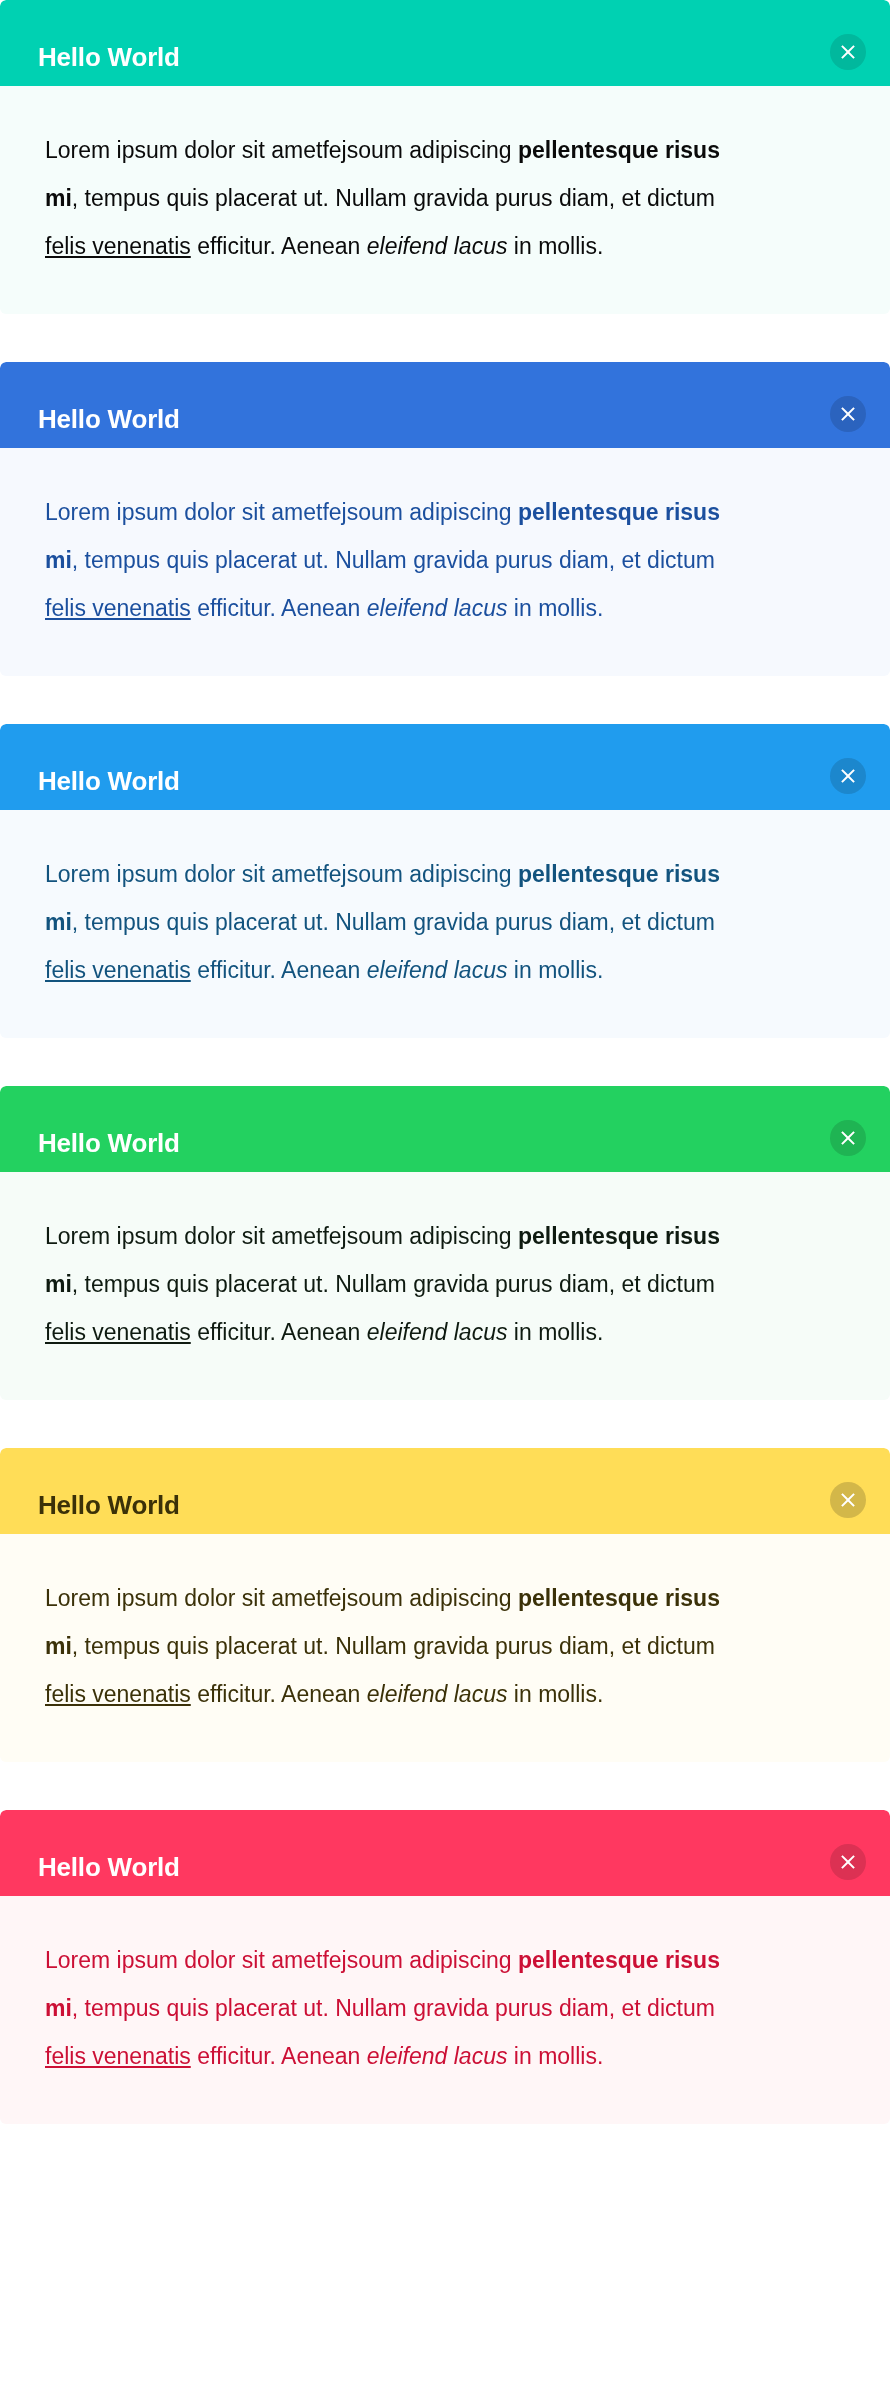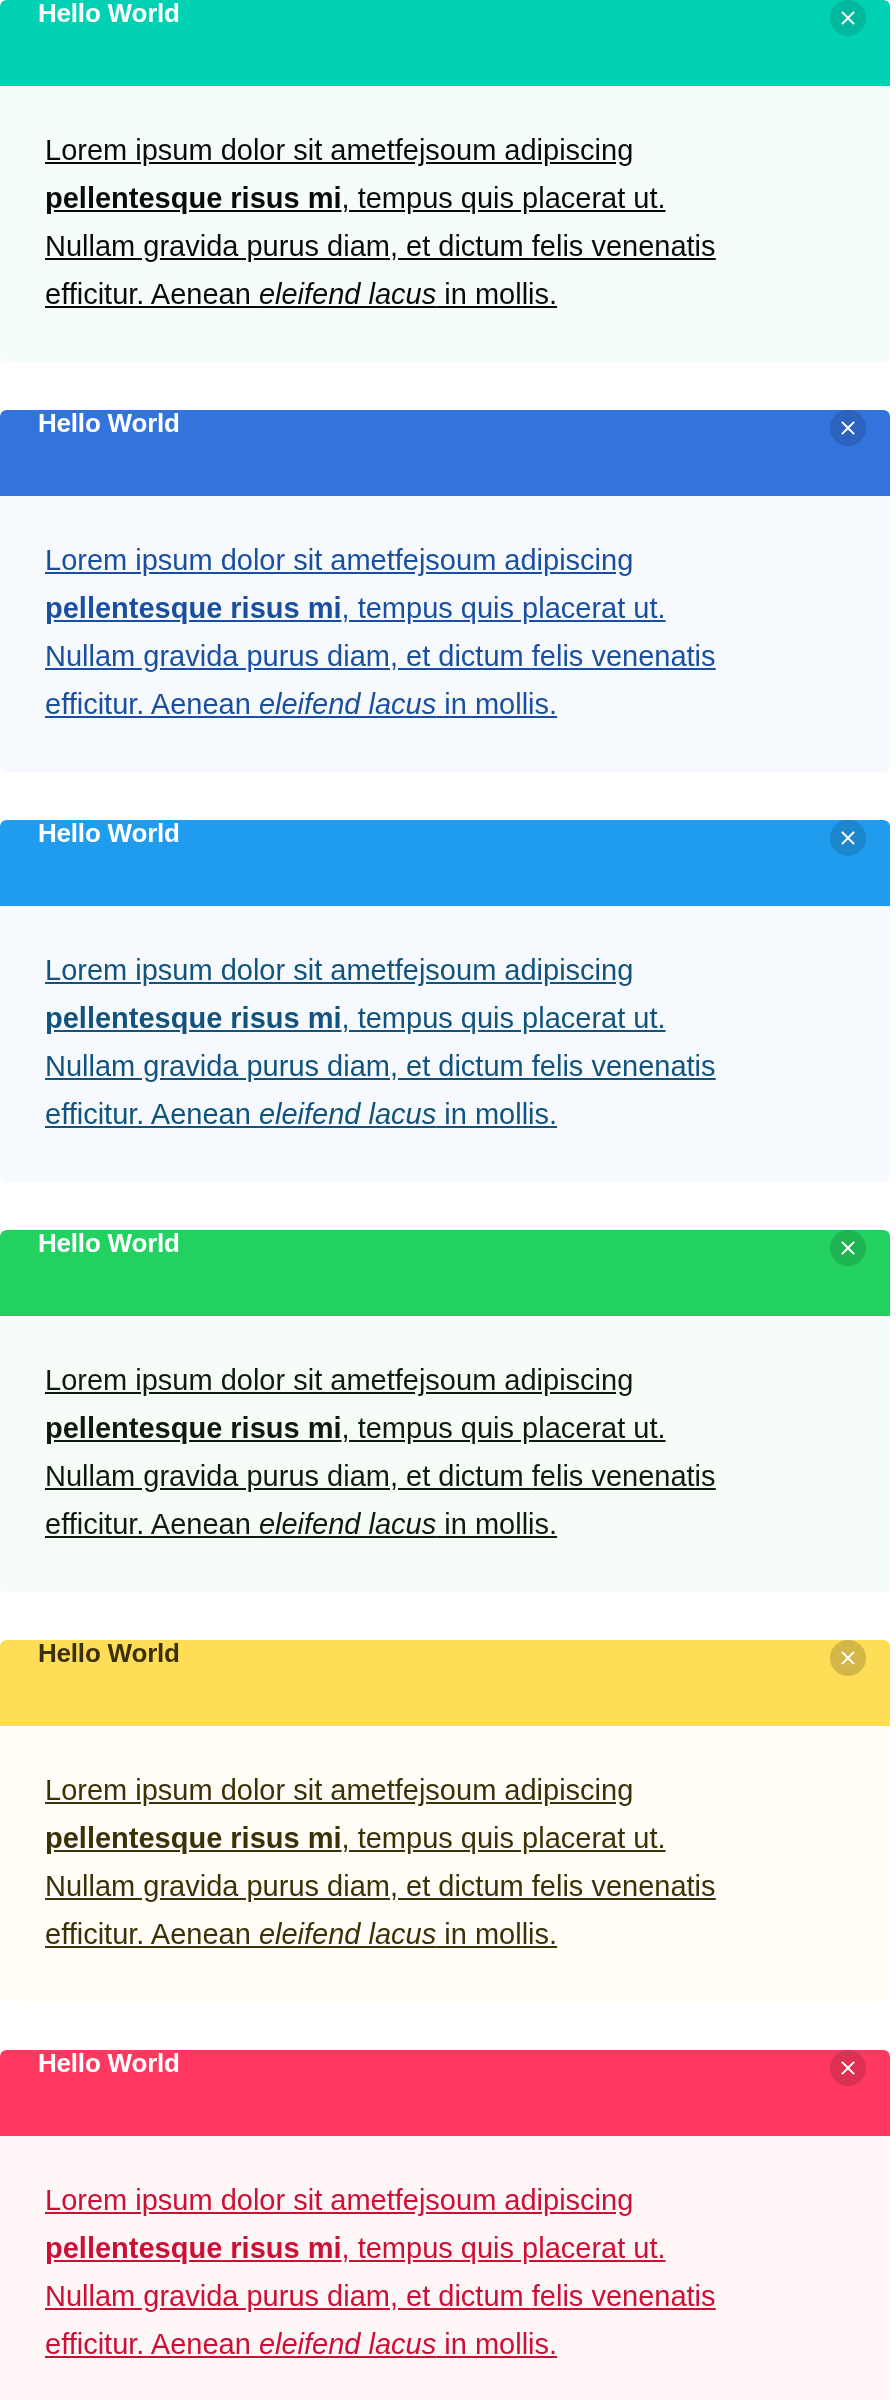--- a/index.html
+++ b/index.html
@@ -21,21 +21,21 @@
     margin: 0 0 0 0;
     border-radius: 6px 6px 0 0;
     overflow: hidden;
   }
   .card-wrap { margin-bottom: 48px; }
   .card-wrap:last-child { margin-bottom: 0; }
 
   .card-header {
     height: 86px;
     display: flex;
-    align-items: flex-start;
+    align-items: flex-end;
     justify-content: space-between;
     padding: 0 24px 16px 38px;
     border-radius: 6px 6px 0 0;
   }
   .card-title {
     font-size: 26px;
     font-weight: bold;
     line-height: 1;
     letter-spacing: -0.2px;
     white-space: nowrap;
@@ -49,24 +49,23 @@
     display: flex;
     align-items: center;
     justify-content: center;
     cursor: pointer;
     flex: 0 0 auto;
   }
   .close-btn svg { display: block; }
 
   .card-body {
     padding: 40px 38px 44px 45px;
-    font-size: 29px;
+    font-size: 23px;
     line-height: 48px;
     border-radius: 0 0 6px 6px;
-    text-decoration: underline;
   }
   .card-body .b { font-weight: bold; }
   .card-body .i { font-style: italic; }
   .card-body .lnk {
     text-decoration: underline;
     cursor: pointer;
     color: inherit;
   }
   .p { margin: 0; max-width: 700px; }
 </style>

